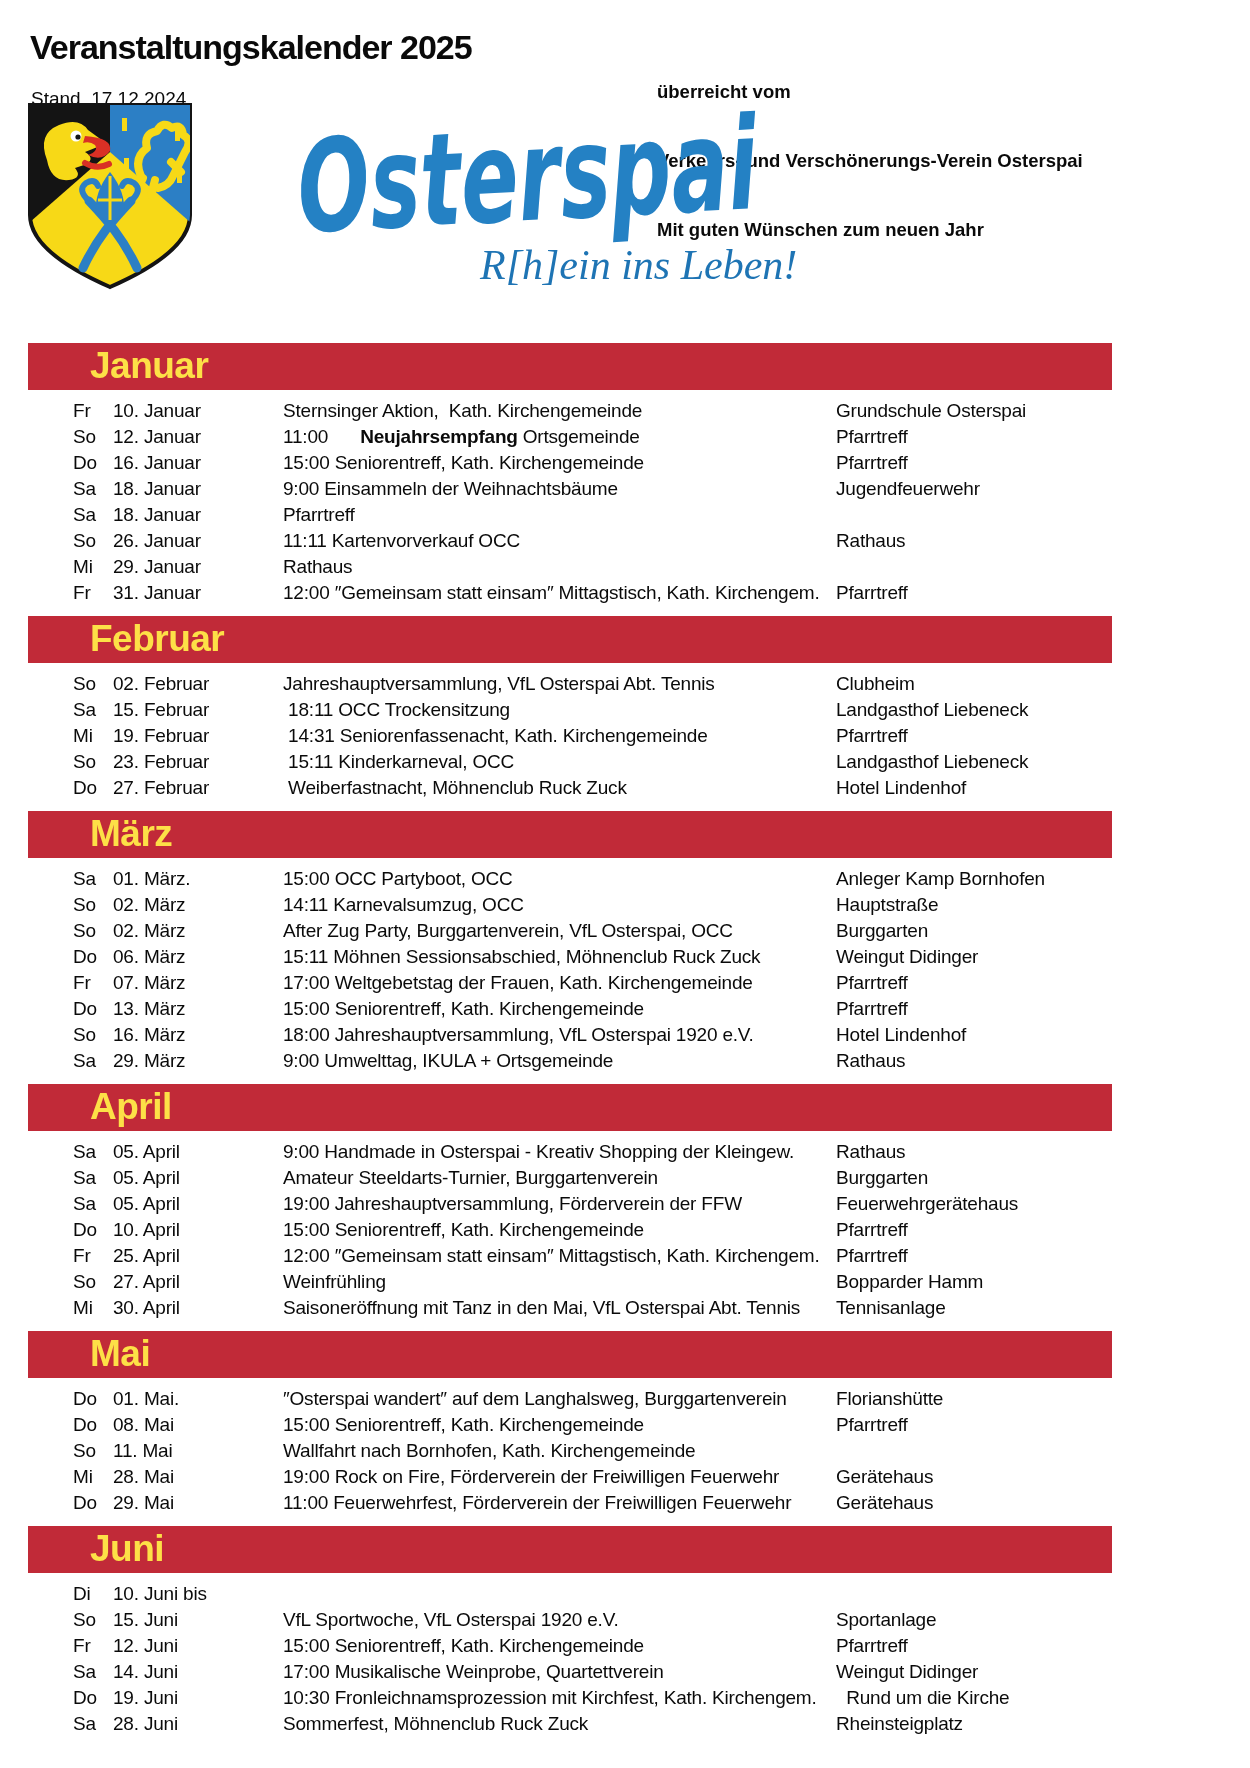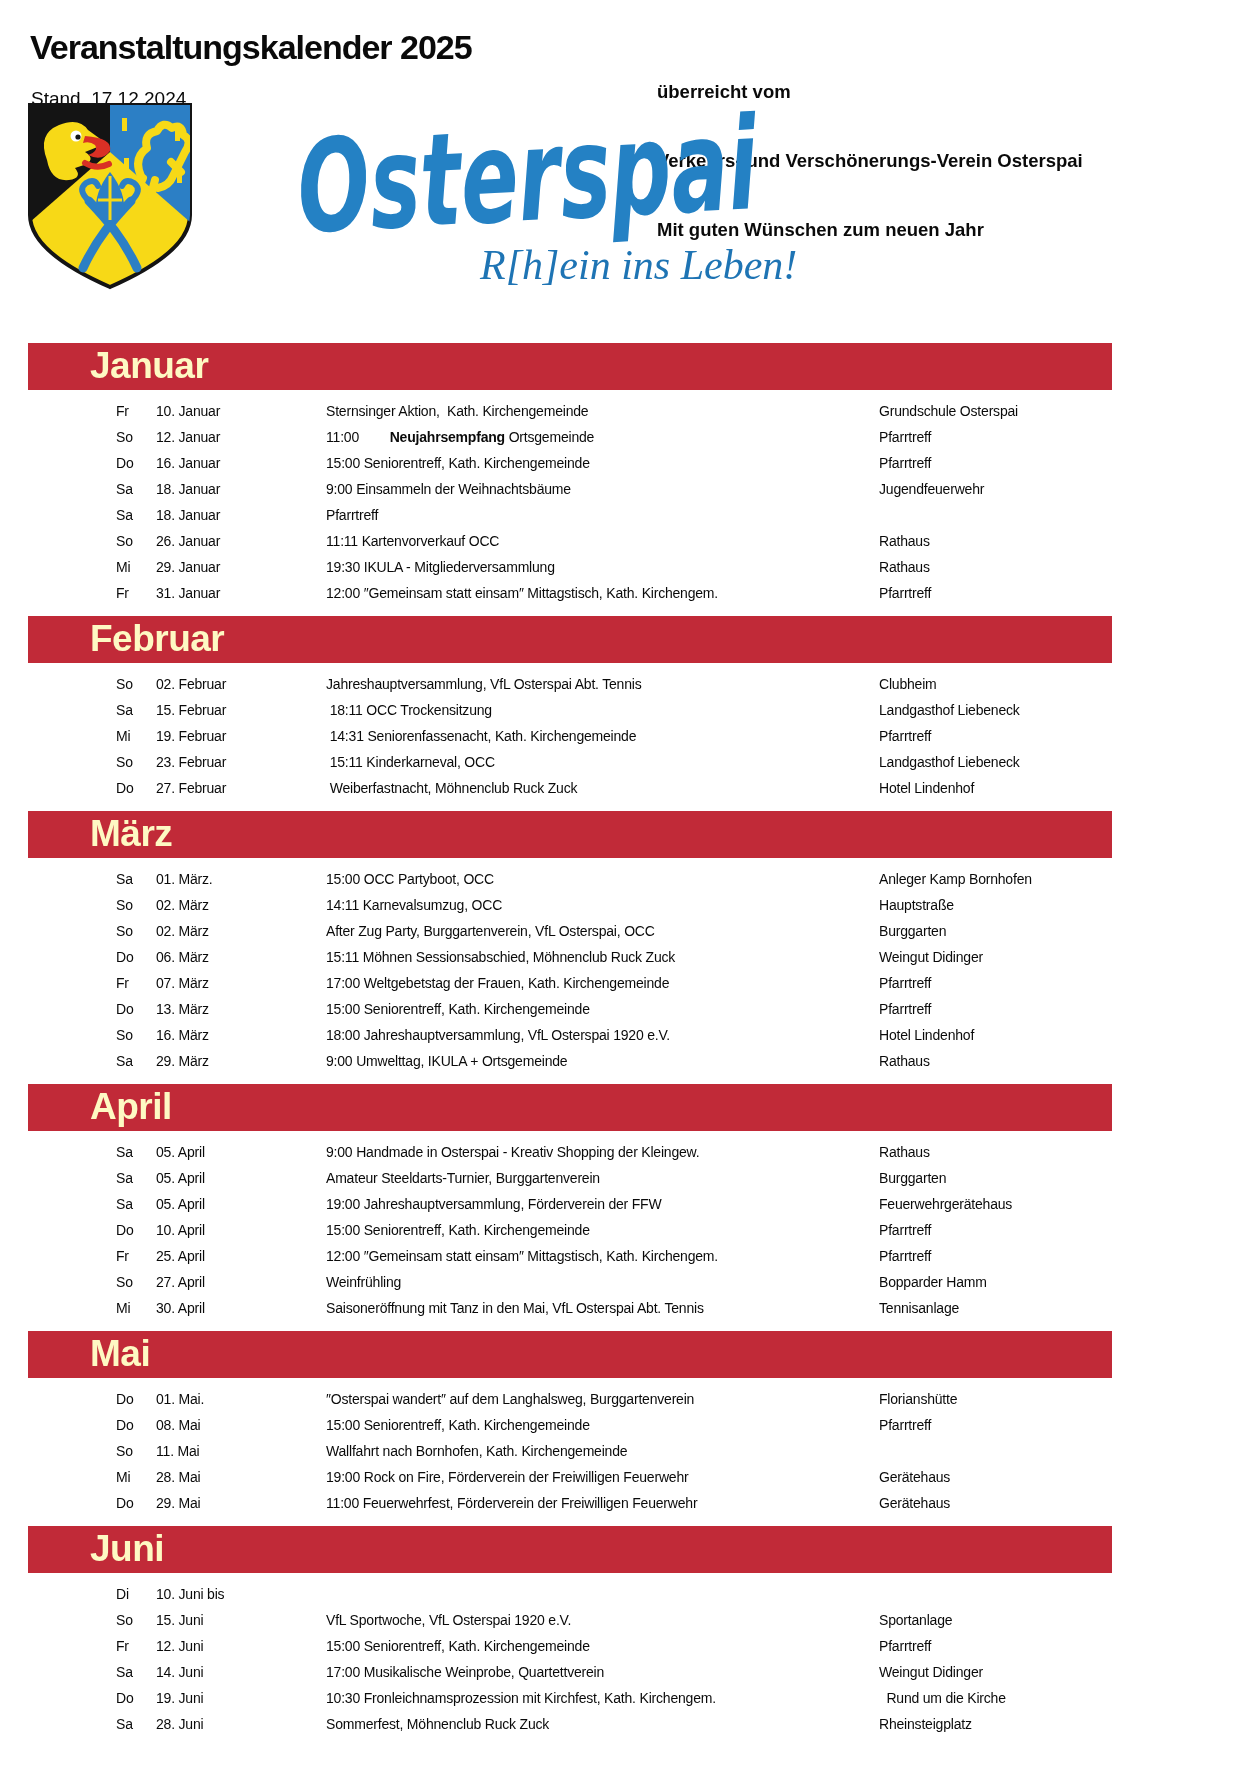--- a/index.html
+++ b/index.html
@@ -31,28 +31,28 @@
   .logo-wrap{position:absolute;left:290px;top:74px;width:500px;height:220px;}
   .tagline{
     position:absolute;left:480px;top:241px;
     font-family:"Liberation Serif",serif;font-style:italic;
     font-size:42px;color:var(--tagline-blue);white-space:pre;
   }
 
   
   .banner{
     height:47px;margin:0 28px;background:var(--red);
-    color:#fef9c3;font-weight:bold;font-size:37px;letter-spacing:-0.5px;
+    color:#fde047;font-weight:bold;font-size:37px;letter-spacing:-0.5px;
     line-height:46px;padding-left:62px;box-sizing:border-box;
   }
   .rows{padding:8px 0 10px 0;}
   .row{
     display:flex;align-items:center;
-    padding-left:116px;height:26px;line-height:26px;
-    font-size:14px;letter-spacing:-0.2px;white-space:pre;
+    padding-left:73px;height:26px;line-height:26px;
+    font-size:19px;letter-spacing:-0.2px;white-space:pre;
   }
   .cell-day{width:40px;flex:none;}
   .cell-date{width:170px;flex:none;}
   .cell-desc{min-width:539px;padding-right:14px;flex:none;}
   .cell-desc .b{font-weight:bold;margin-left:27px;}
   .cell-loc{flex:none;}
 </style>
 </head>
 <body>
 
@@ -121,21 +121,21 @@
   <div>
       <div>
         <div class="banner">Januar</div>
         <div class="rows">
           <div class="row"><span class="cell-day">Fr</span><span class="cell-date">10. Januar</span><span class="cell-desc">Sternsinger Aktion,  Kath. Kirchengemeinde</span><span class="cell-loc">Grundschule Osterspai</span></div>
           <div class="row"><span class="cell-day">So</span><span class="cell-date">12. Januar</span><span class="cell-desc"><span>11:00 </span><span class="b">Neujahrsempfang</span><span> Ortsgemeinde</span></span><span class="cell-loc">Pfarrtreff</span></div>
           <div class="row"><span class="cell-day">Do</span><span class="cell-date">16. Januar</span><span class="cell-desc">15:00 Seniorentreff, Kath. Kirchengemeinde</span><span class="cell-loc">Pfarrtreff</span></div>
           <div class="row"><span class="cell-day">Sa</span><span class="cell-date">18. Januar</span><span class="cell-desc">9:00 Einsammeln der Weihnachtsbäume</span><span class="cell-loc">Jugendfeuerwehr</span></div>
           <div class="row"><span class="cell-day">Sa</span><span class="cell-date">18. Januar</span><span class="cell-loc">Pfarrtreff</span></div>
           <div class="row"><span class="cell-day">So</span><span class="cell-date">26. Januar</span><span class="cell-desc">11:11 Kartenvorverkauf OCC</span><span class="cell-loc">Rathaus</span></div>
-          <div class="row"><span class="cell-day">Mi</span><span class="cell-date">29. Januar</span><span class="cell-desc">19:30 IKULA - Mitgliederversammlung</span><span class="cell-loc">Rathaus</span></div>
+          <div class="row"><span class="cell-day">Mi</span><span class="cell-date">29. Januar</span><span class="cell-loc">Rathaus</span></div>
           <div class="row"><span class="cell-day">Fr</span><span class="cell-date">31. Januar</span><span class="cell-desc">12:00 ″Gemeinsam statt einsam″ Mittagstisch, Kath. Kirchengem.</span><span class="cell-loc">Pfarrtreff</span></div>
         </div>
       </div>
       <div>
         <div class="banner">Februar</div>
         <div class="rows">
           <div class="row"><span class="cell-day">So</span><span class="cell-date">02. Februar</span><span class="cell-desc">Jahreshauptversammlung, VfL Osterspai Abt. Tennis</span><span class="cell-loc">Clubheim</span></div>
           <div class="row"><span class="cell-day">Sa</span><span class="cell-date">15. Februar</span><span class="cell-desc"> 18:11 OCC Trockensitzung</span><span class="cell-loc">Landgasthof Liebeneck</span></div>
           <div class="row"><span class="cell-day">Mi</span><span class="cell-date">19. Februar</span><span class="cell-desc"> 14:31 Seniorenfassenacht, Kath. Kirchengemeinde</span><span class="cell-loc">Pfarrtreff</span></div>
           <div class="row"><span class="cell-day">So</span><span class="cell-date">23. Februar</span><span class="cell-desc"> 15:11 Kinderkarneval, OCC</span><span class="cell-loc">Landgasthof Liebeneck</span></div>

